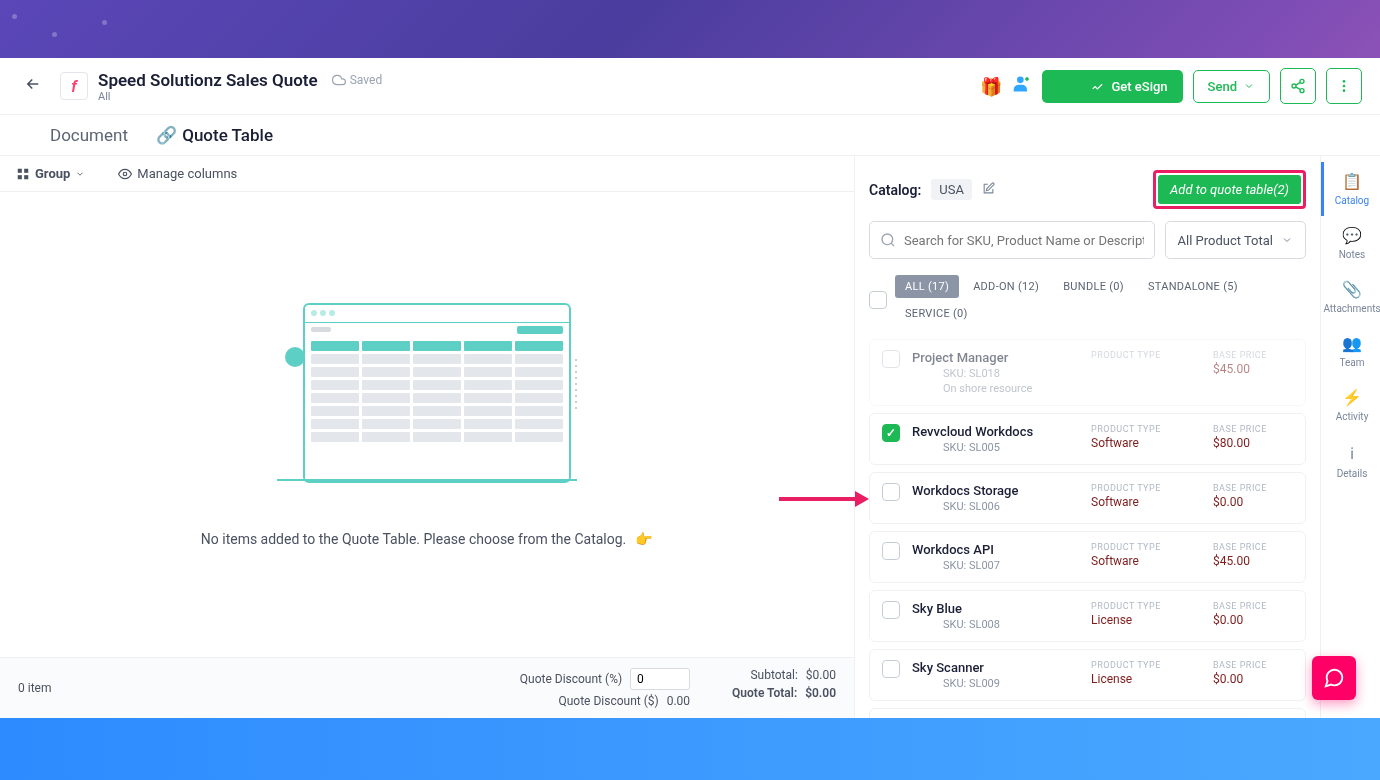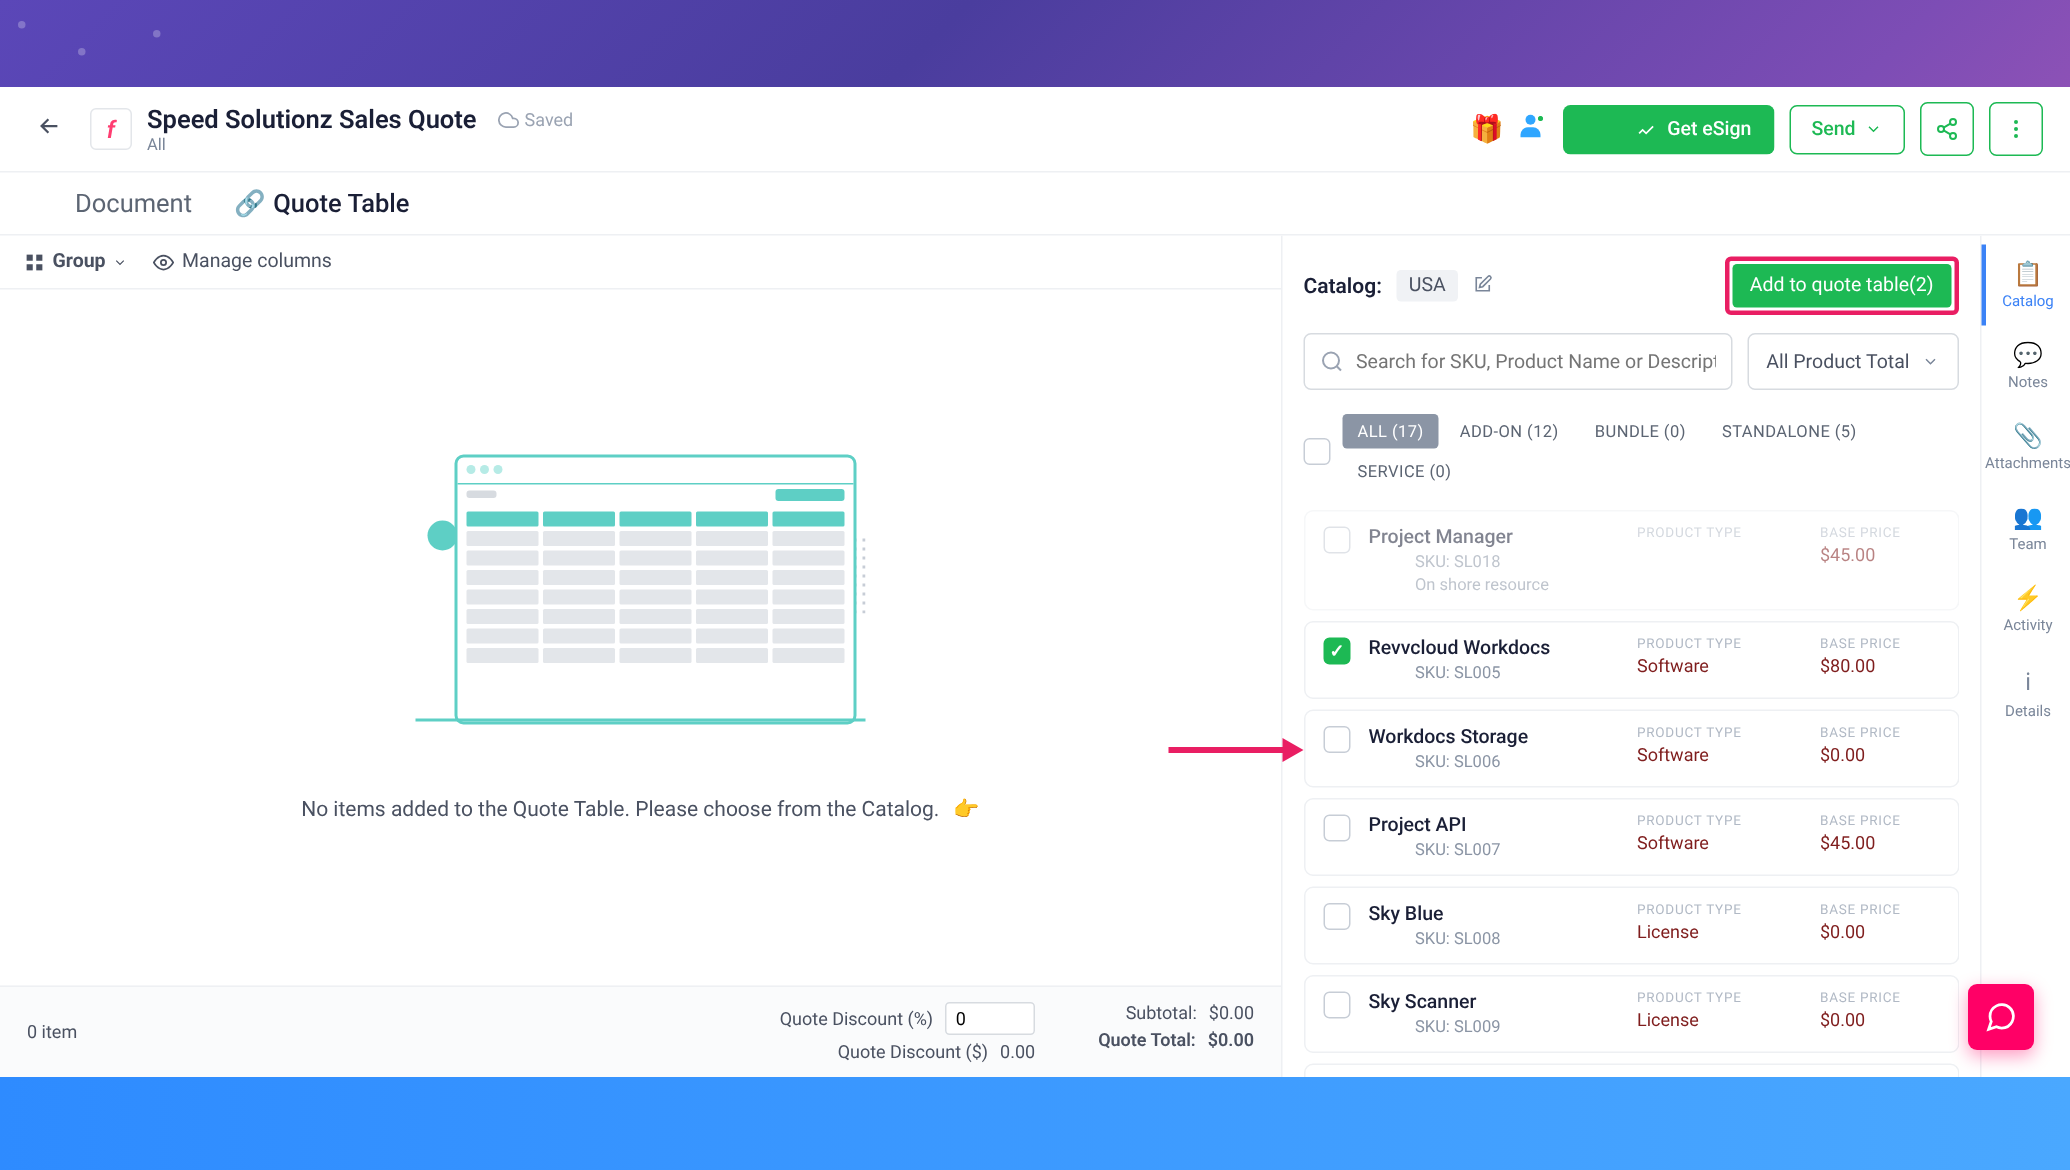--- a/index.html
+++ b/index.html
@@ -18,21 +18,21 @@
 .btn { border-radius:5px; padding:8px 14px; font-size:13px; font-weight:500; cursor:pointer; display:flex; align-items:center; gap:6px; border:1px solid transparent; }
 .btn-green { background:#1db954; color:#fff;padding-left:48px; }
 .btn-outline { background:#fff; border:1px solid #1db954; color:#1db954; }
 .btn-icon { width:36px; height:36px; padding:0; justify-content:center; }
 .tabs { display:flex; gap:28px; padding:0 50px; border-bottom:1px solid #eef0f3; }
 .tab { padding:10px 0; font-size:17px; color:#5c6573; cursor:pointer; display:flex; align-items:center; gap:5px; }
 .tab.active { color:#1a1f36; font-weight:500; }
 .tab-link-icon { color:#ff3d71; }
 .main { flex:1; display:flex; overflow:hidden; }
 .left-pane { flex:1; display:flex; flex-direction:column; border-right:1px solid #eef0f3; }
-.toolbar { display:flex; align-items:center; gap:17px; padding:10px 16px; border-bottom:1px solid #eef0f3; font-size:13px; color:#4a5161; }
+.toolbar { display:flex; align-items:center; gap:33px; padding:10px 16px; border-bottom:1px solid #eef0f3; font-size:13px; color:#4a5161; }
 .toolbar-item { display:flex; align-items:center; gap:5px; cursor:pointer; }
 .empty-area { flex:1; display:flex; flex-direction:column; align-items:center; justify-content:center; position:relative; }
 .empty-illus { width:300px; height:200px; position:relative; margin-bottom:28px; }
 .illus-win { position:absolute; left:26px; top:0; width:268px; height:180px; background:#fff; border:2px solid #5ecfc5; border-radius:6px; }
 .illus-hdr { height:18px; border-bottom:1px solid #5ecfc5; display:flex; align-items:center; padding:0 6px; gap:3px; }
 .illus-hdr .d { width:6px; height:6px; border-radius:50%; background:#b6ebe6; }
 .illus-sub { height:14px; display:flex; align-items:center; padding:0 6px; gap:4px; }
 .illus-sub .b { width:20px; height:5px; background:#d7dbe0; border-radius:2px; }
 .illus-sub .sp { flex:1; }
 .illus-sub .g { width:46px; height:8px; background:#5ecfc5; border-radius:2px; }
@@ -56,21 +56,21 @@
 .disc-input { width:60px; height:22px; border:1px solid #d7dbe0; border-radius:3px; padding:0 6px; font-size:12px; }
 .bold { font-weight:600; }
 .right-pane { width:525px; display:flex; overflow:hidden; }
 .catalog { flex:1; display:flex; flex-direction:column; padding:14px 14px 0; overflow:hidden; }
 .cat-hdr { display:flex; align-items:center; margin-bottom:12px; gap:10px; }
 .cat-title { font-size:14px; font-weight:600; color:#1a1f36; }
 .cat-region { background:#f0f2f5; padding:3px 8px; border-radius:3px; font-size:13px; color:#4a5161; }
 .edit-icon { color:#7a8699; cursor:pointer; font-size:12px; }
 .cat-hdr-sp { flex:1; }
 .add-wrap { border:3px solid #e91e63; border-radius:4px; padding:2px; }
-.add-btn { background:#1db954; color:#fff; border:none; padding:7px 12px; font-size:13px; border-radius:3px; cursor:pointer; }
+.add-btn { background:#1db954; color:#fff; border:none; padding:7px 12px; font-size:13px; border-radius:3px; cursor:pointer;font-style:italic; }
 .search-row { display:flex; gap:10px; margin-bottom:12px; }
 .search-box { flex:1; display:flex; align-items:center; border:1px solid #d7dbe0; border-radius:5px; padding:0 10px; height:38px; }
 .search-box svg { color:#9aa3b2; margin-right:8px; }
 .search-input { border:none; outline:none; flex:1; font-size:13px; color:#4a5161; }
 .type-select { border:1px solid #d7dbe0; border-radius:5px; padding:0 12px; height:38px; display:flex; align-items:center; gap:8px; font-size:13px; color:#4a5161; cursor:pointer; }
 .filter-row { display:flex; align-items:center; gap:8px; margin-bottom:10px; padding:4px 0; }
 .chk { width:18px; height:18px; border:1.5px solid #c7cdd6; border-radius:4px; cursor:pointer; display:flex; align-items:center; justify-content:center; flex-shrink:0; }
 .chk.on { background:#1db954; border-color:#1db954; }
 .chk.on::after { content:"✓"; color:#fff; font-size:12px; font-weight:700; }
 .filter-pills { display:flex; gap:4px; flex-wrap:wrap; font-size:11px; }
@@ -396,21 +396,21 @@
       <div class="prod-val">Software</div>
     </div>
     <div class="prod-col" style="width:80px">
       <div class="prod-label">BASE PRICE</div>
       <div class="prod-val">$0.00</div>
     </div>
             </div>
             <div class="prod">
     <div class="chk "></div>
     <div class="prod-main">
-      <div class="prod-name">Project API</div>
+      <div class="prod-name">Workdocs API</div>
       <div class="prod-sku">SKU: SL007</div>
 
     </div>
     <div class="prod-col">
       <div class="prod-label">PRODUCT TYPE</div>
       <div class="prod-val">Software</div>
     </div>
     <div class="prod-col" style="width:80px">
       <div class="prod-label">BASE PRICE</div>
       <div class="prod-val">$45.00</div>

